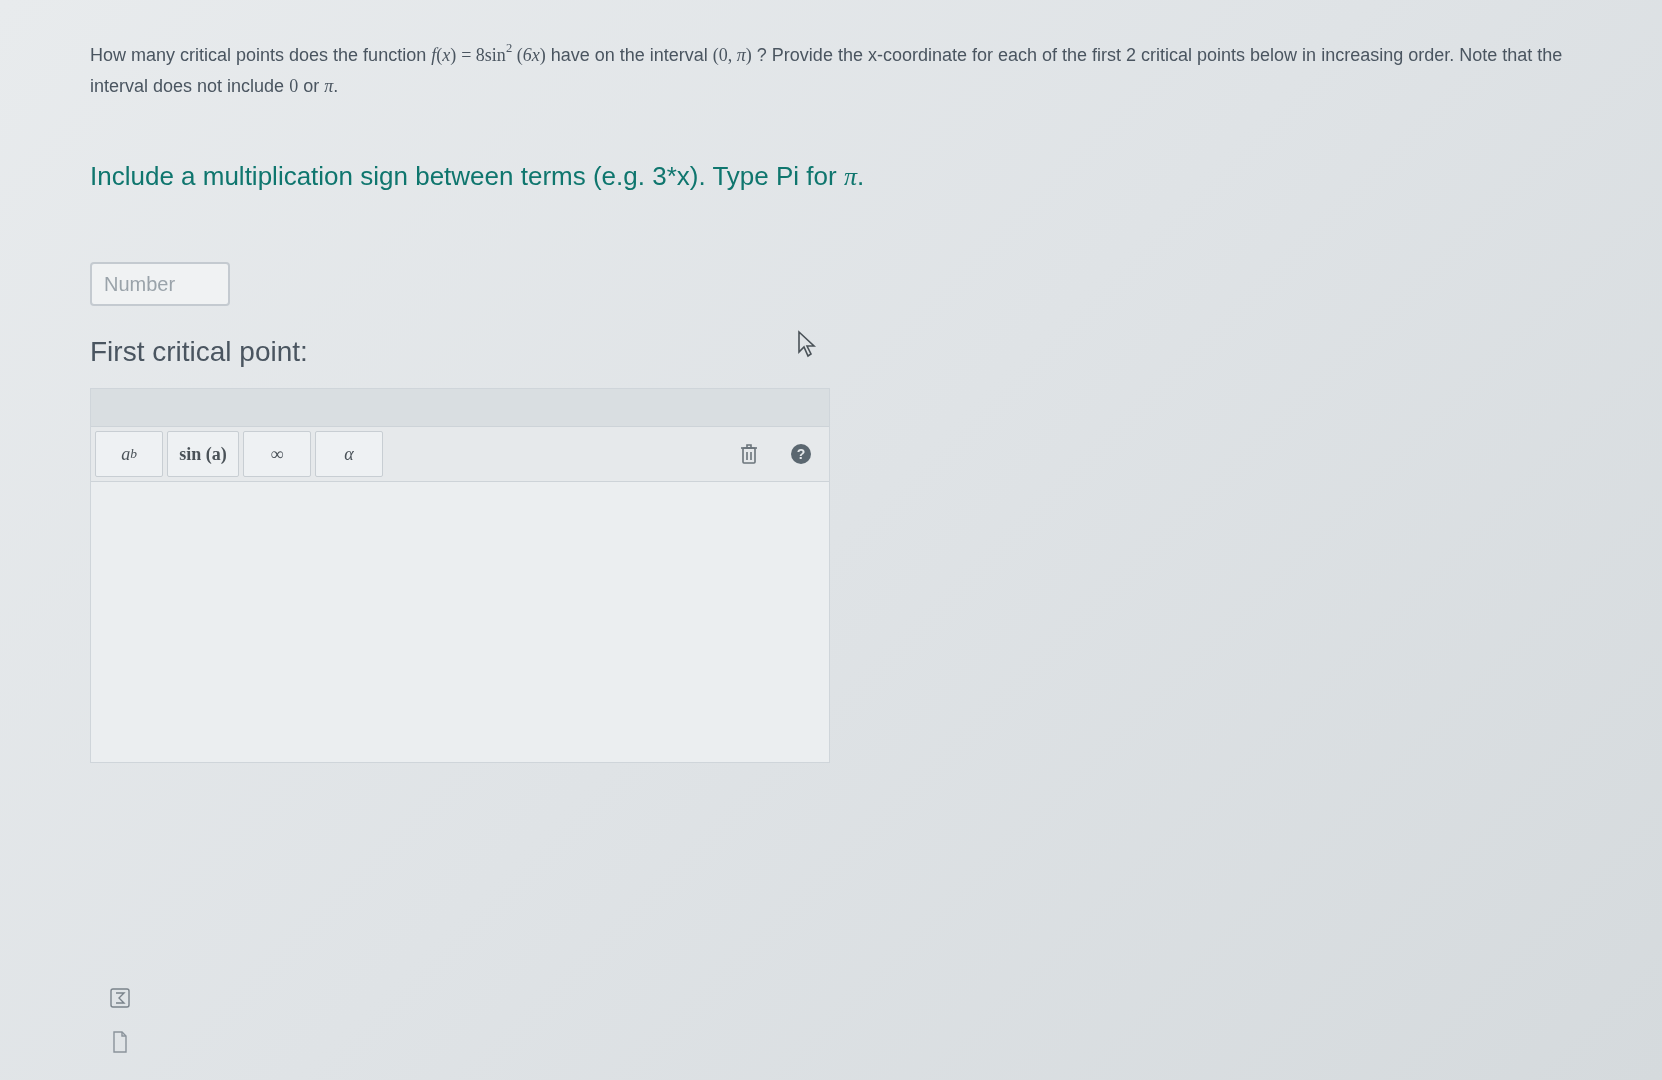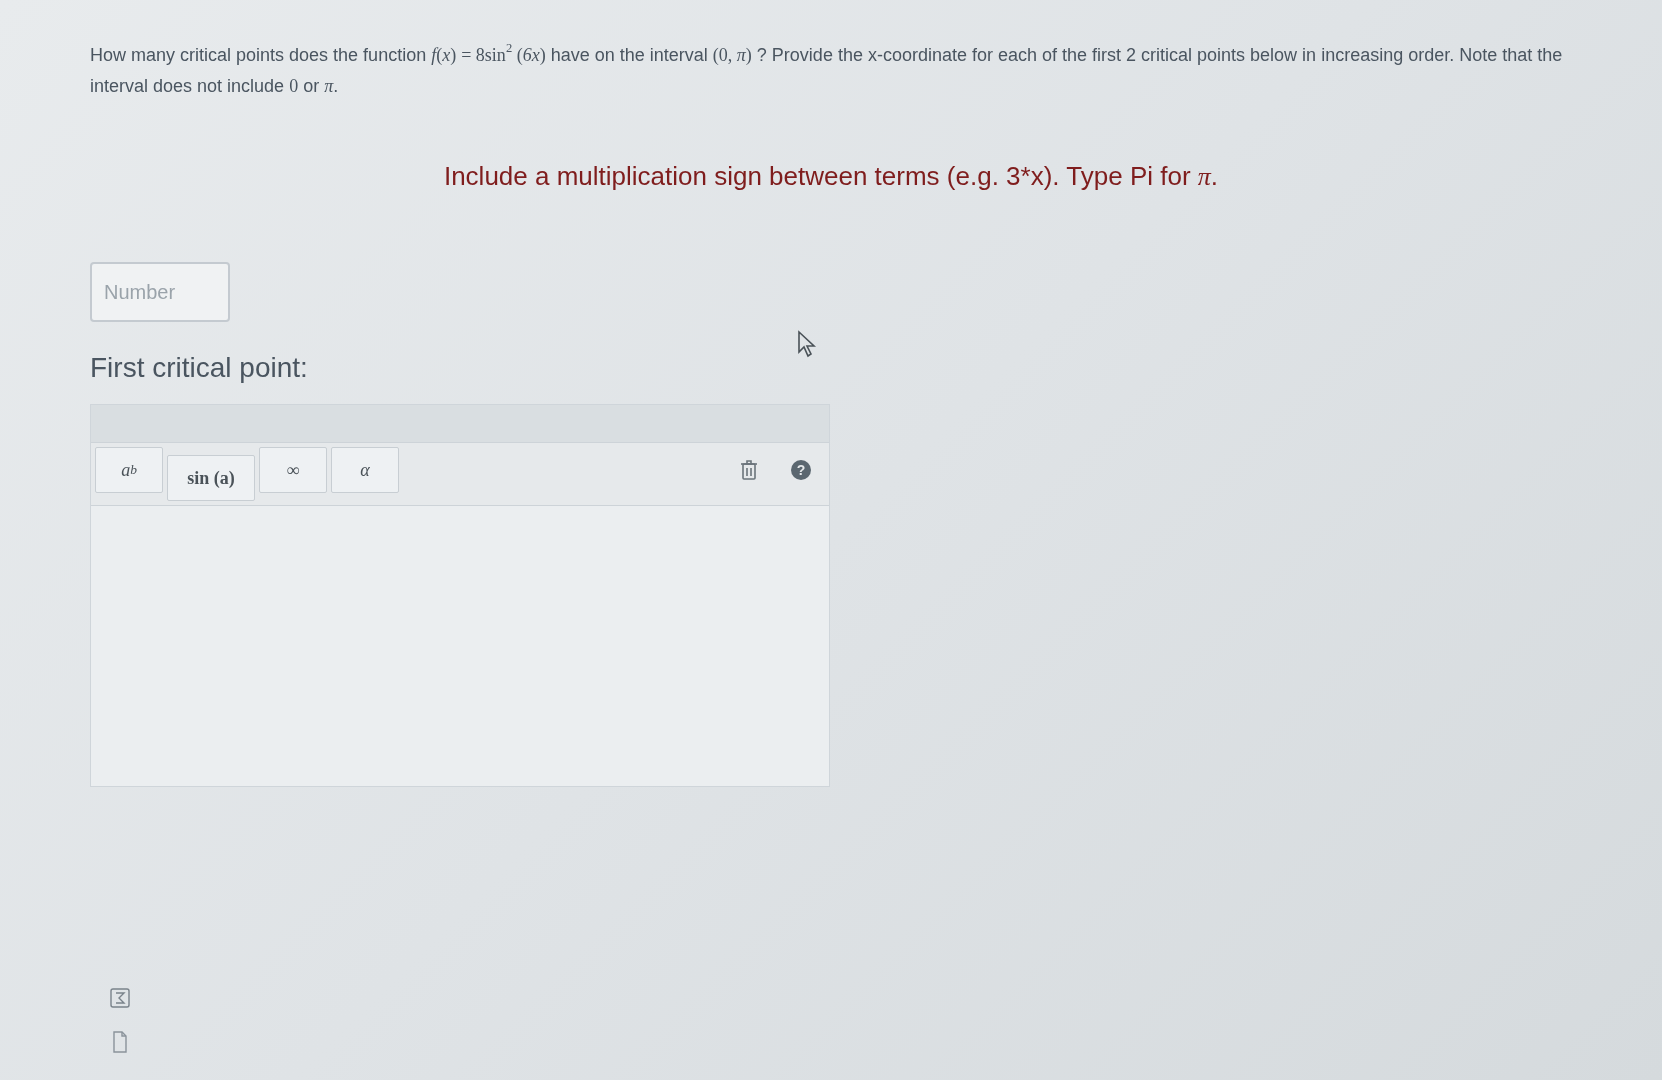--- a/index.html
+++ b/index.html
@@ -30,37 +30,36 @@
       font-family: "Times New Roman", serif;
     }
     .sup {
       font-size: 0.7em;
       vertical-align: super;
       position: relative;
       top: -2px;
     }
     .instruction {
       font-size: 26px;
-      color: #7f1d1d;
+      color: #0f766e;
       margin-bottom: 70px;
-      text-align: center;
     }
     .input-row {
       display: flex;
       align-items: center;
       margin-bottom: 30px;
       font-size: 24px;
       color: #4a5560;
     }
     .input-label {
       margin-right: 14px;
     }
     .number-input {
       width: 140px;
-      height: 60px;
+      height: 44px;
       border: 2px solid #c4cad0;
       border-radius: 4px;
       background: #f0f2f3;
       padding: 6px 12px;
       font-size: 20px;
       color: #9aa3aa;
     }
     .number-input::placeholder {
       color: #9aa3aa;
     }
@@ -95,22 +94,21 @@
       border-radius: 2px;
       display: flex;
       align-items: center;
       justify-content: center;
       font-family: "Times New Roman", serif;
       font-size: 18px;
       color: #4a5258;
       cursor: pointer;
     }
     .toolbar-btn.wide {
-      width: 88px;
-      margin-top: 8px;
+      width: 72px;
     }
     .toolbar-btn .sup-inline {
       font-size: 0.75em;
       vertical-align: super;
       font-style: italic;
     }
     .toolbar-btn .base-inline {
       font-style: italic;
     }
     .toolbar-spacer {

